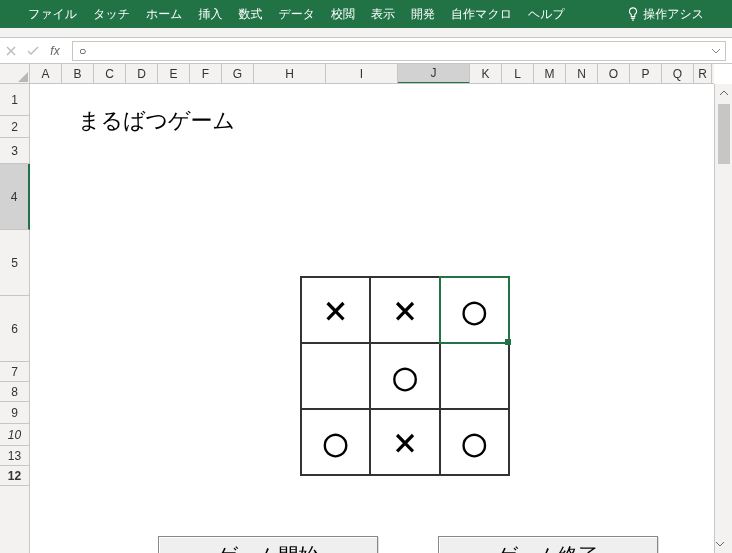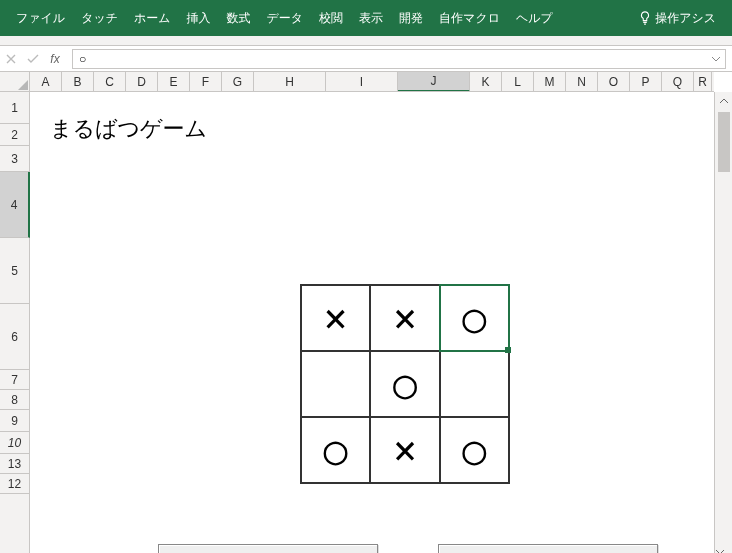--- a/index.html
+++ b/index.html
@@ -1,19 +1,19 @@
 <!DOCTYPE html>
 <html><head>
 <meta charset="utf-8">
 <style>
   * { box-sizing: border-box; margin: 0; padding: 0; }
   body { font-family: "Yu Gothic", "Meiryo", sans-serif; font-size: 12px; background: #fff; width: 732px; height: 553px; overflow: hidden; position: relative; }
 
   
-  .ribbon { background: #217346; height: 36px; display: flex; align-items: center; padding: 0 8px; color: #fff; }
+  .ribbon { background: #217346; height: 28px; display: flex; align-items: center; padding: 0 20px; color: #fff; }
   .ribbon-tab { padding: 0 8px; font-size: 12px; height: 28px; display: flex; align-items: center; cursor: default; white-space: nowrap; }
   .ribbon-spacer { flex: 1; }
   .ribbon-icon { width: 14px; height: 14px; display: inline-block; margin-right: 3px; }
 
   
   .ribbon-below { background: #f3f2f1; height: 10px; border-bottom: 1px solid #c8c6c4; }
 
   
   .fbar { display: flex; align-items: center; height: 26px; border-bottom: 1px solid #c8c6c4; background: #fff; }
   .namebox { width: 88px; height: 20px; margin: 0 6px 0 4px; border: 1px solid #c8c6c4; display: flex; align-items: center; padding: 0 4px; font-size: 12px; position: relative; background:#fff;}
@@ -32,21 +32,21 @@
   .colhead { display:flex; align-items:center; justify-content:center; font-size:12px; border-right:1px solid #c8c6c4; color:#333; }
   .colhead.sel { background:#d2d2d2; border-bottom:2px solid #217346; height:20px; }
 
   .rowheads { width:30px; background:#f3f2f1; border-right:1px solid #c8c6c4; }
   .rowhead { display:flex; align-items:center; justify-content:center; font-size:12px; border-bottom:1px solid #c8c6c4; color:#333; }
   .rowhead.sel { background:#d2d2d2; border-right:2px solid #217346; width:30px; }
 
   .sheet { position: relative; background:#fff; }
 
   
-  .title-text { position:absolute; left:20px; top:22px; font-size:22px; font-family:"MS Mincho","Yu Mincho",serif; }
+  .title-text { position:absolute; left:48px; top:22px; font-size:22px; font-family:"MS Mincho","Yu Mincho",serif; }
 
   
   .ttt { position:absolute; left:270px; top:192px; width:210px; height:200px; border:1px solid #333; }
   .ttt-row { display:flex; height:33.33%; }
   .ttt-cell { width:33.33%; border:1px solid #333; display:flex; align-items:center; justify-content:center; font-size:40px; font-family:"MS Gothic",monospace; }
 
   
   .ttt-cell.sel { outline:2px solid #217346; outline-offset:-1px; position:relative; }
   .ttt-cell.sel::after { content:""; position:absolute; right:-3px; bottom:-3px; width:6px; height:6px; background:#217346; }
 
@@ -148,21 +148,21 @@
         <div class="rowhead" style="height: 22px;">2</div>
         <div class="rowhead" style="height: 26px;">3</div>
         <div class="rowhead sel" style="height: 66px;">4</div>
         <div class="rowhead" style="height: 66px;">5</div>
         <div class="rowhead" style="height: 66px;">6</div>
         <div class="rowhead" style="height: 20px;">7</div>
         <div class="rowhead" style="height: 20px;">8</div>
         <div class="rowhead" style="height: 22px;">9</div>
         <div class="rowhead" style="height: 22px; font-style: italic;">10</div>
         <div class="rowhead" style="height: 20px;">13</div>
-        <div class="rowhead" style="height: 20px;">12</div>
+        <div class="rowhead" style="height: 20px; font-weight: bold;">12</div>
       </div>
     <div class="sheet" id="sheet" style="width:684px;">
 
       <div class="title-text">まるばつゲーム</div>
 
       <div class="ttt">
         <div class="ttt-row">
           <div class="ttt-cell">×</div>
           <div class="ttt-cell">×</div>
           <div class="ttt-cell sel">○</div>

